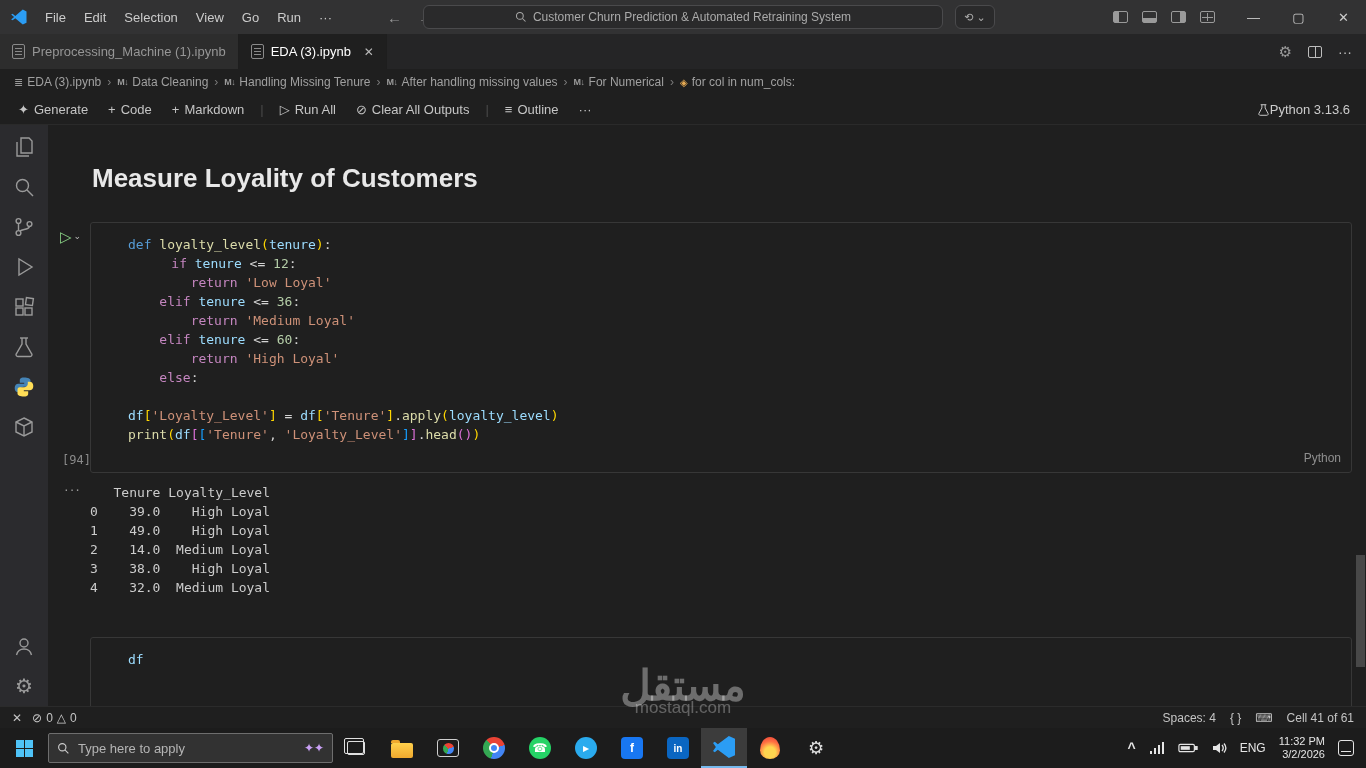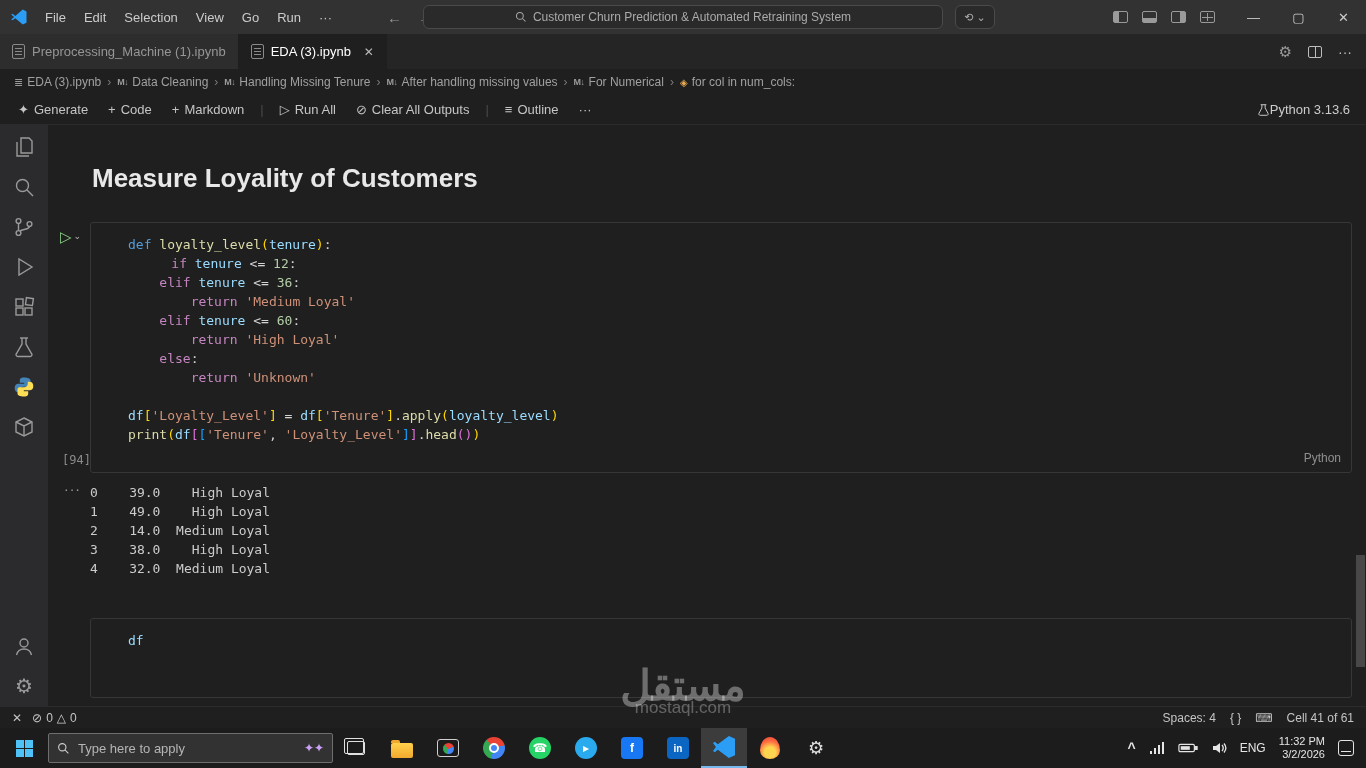--- a/index.html
+++ b/index.html
@@ -354,39 +354,40 @@
     <div class="cell-row">
       <div class="run-btn">
         <span>▷</span>
         <span class="chev">⌄</span>
       </div>
       <span class="exec-count">[94]</span>
       <div class="cell-box">
         <div class="code-area">
             <div class="code-line"><span style="color: rgb(86, 156, 214);">def </span><span style="color: rgb(220, 220, 170);">loyalty_level</span><span style="color: rgb(255, 215, 0);">(</span><span style="color: rgb(156, 220, 254);">tenure</span><span style="color: rgb(255, 215, 0);">)</span><span style="color: rgb(212, 212, 212);">:</span></div>
             <div class="code-line"><span style="color: rgb(212, 212, 212);">    </span><span style="color: rgb(197, 134, 192); margin-left: 12px;">if </span><span style="color: rgb(156, 220, 254);">tenure</span><span style="color: rgb(212, 212, 212);"> &lt;= </span><span style="color: rgb(181, 206, 168);">12</span><span style="color: rgb(212, 212, 212);">:</span></div>
+            <div class="code-line"><span style="color: rgb(212, 212, 212);">        </span><span style="color: rgb(197, 134, 192);">return </span><span style="color: rgb(206, 145, 120);">'Low Loyal'</span></div>
             <div class="code-line"><span style="color: rgb(212, 212, 212);">    </span><span style="color: rgb(197, 134, 192);">elif </span><span style="color: rgb(156, 220, 254);">tenure</span><span style="color: rgb(212, 212, 212);"> &lt;= </span><span style="color: rgb(181, 206, 168);">36</span><span style="color: rgb(212, 212, 212);">:</span></div>
             <div class="code-line"><span style="color: rgb(212, 212, 212);">        </span><span style="color: rgb(197, 134, 192);">return </span><span style="color: rgb(206, 145, 120);">'Medium Loyal'</span></div>
             <div class="code-line"><span style="color: rgb(212, 212, 212);">    </span><span style="color: rgb(197, 134, 192);">elif </span><span style="color: rgb(156, 220, 254);">tenure</span><span style="color: rgb(212, 212, 212);"> &lt;= </span><span style="color: rgb(181, 206, 168);">60</span><span style="color: rgb(212, 212, 212);">:</span></div>
             <div class="code-line"><span style="color: rgb(212, 212, 212);">        </span><span style="color: rgb(197, 134, 192);">return </span><span style="color: rgb(206, 145, 120);">'High Loyal'</span></div>
             <div class="code-line"><span style="color: rgb(212, 212, 212);">    </span><span style="color: rgb(197, 134, 192);">else</span><span style="color: rgb(212, 212, 212);">:</span></div>
-            <div class="code-line"><span style="color: rgb(212, 212, 212);">        </span><span style="color: rgb(197, 134, 192);">return </span><span style="color: rgb(206, 145, 120);">'Unknown'</span></div>
             <div class="code-line">&nbsp;</div>
             <div class="code-line"><span style="color: rgb(156, 220, 254);">df</span><span style="color: rgb(255, 215, 0);">[</span><span style="color: rgb(206, 145, 120);">'Loyalty_Level'</span><span style="color: rgb(255, 215, 0);">]</span><span style="color: rgb(212, 212, 212);"> = </span><span style="color: rgb(156, 220, 254);">df</span><span style="color: rgb(255, 215, 0);">[</span><span style="color: rgb(206, 145, 120);">'Tenure'</span><span style="color: rgb(255, 215, 0);">]</span><span style="color: rgb(212, 212, 212);">.</span><span style="color: rgb(220, 220, 170);">apply</span><span style="color: rgb(255, 215, 0);">(</span><span style="color: rgb(156, 220, 254);">loyalty_level</span><span style="color: rgb(255, 215, 0);">)</span></div>
             <div class="code-line"><span style="color: rgb(220, 220, 170);">print</span><span style="color: rgb(255, 215, 0);">(</span><span style="color: rgb(156, 220, 254);">df</span><span style="color: rgb(218, 112, 214);">[</span><span style="color: rgb(23, 159, 255);">[</span><span style="color: rgb(206, 145, 120);">'Tenure'</span><span style="color: rgb(212, 212, 212);">, </span><span style="color: rgb(206, 145, 120);">'Loyalty_Level'</span><span style="color: rgb(23, 159, 255);">]</span><span style="color: rgb(218, 112, 214);">]</span><span style="color: rgb(212, 212, 212);">.</span><span style="color: rgb(220, 220, 170);">head</span><span style="color: rgb(218, 112, 214);">(</span><span style="color: rgb(218, 112, 214);">)</span><span style="color: rgb(255, 215, 0);">)</span></div>
           </div>
         <div class="cell-status">
           <span>Python</span>
         </div>
       </div>
     </div>
 
     <div class="output-row">
       <span class="out-actions">···</span>
       <div>
+          <div class="out-line">   Tenure Loyalty_Level</div>
           <div class="out-line">0    39.0    High Loyal</div>
           <div class="out-line">1    49.0    High Loyal</div>
           <div class="out-line">2    14.0  Medium Loyal</div>
           <div class="out-line">3    38.0    High Loyal</div>
           <div class="out-line">4    32.0  Medium Loyal</div>
         </div>
     </div>
 
     <div class="cell-row2">
       <div class="cell-box2">

